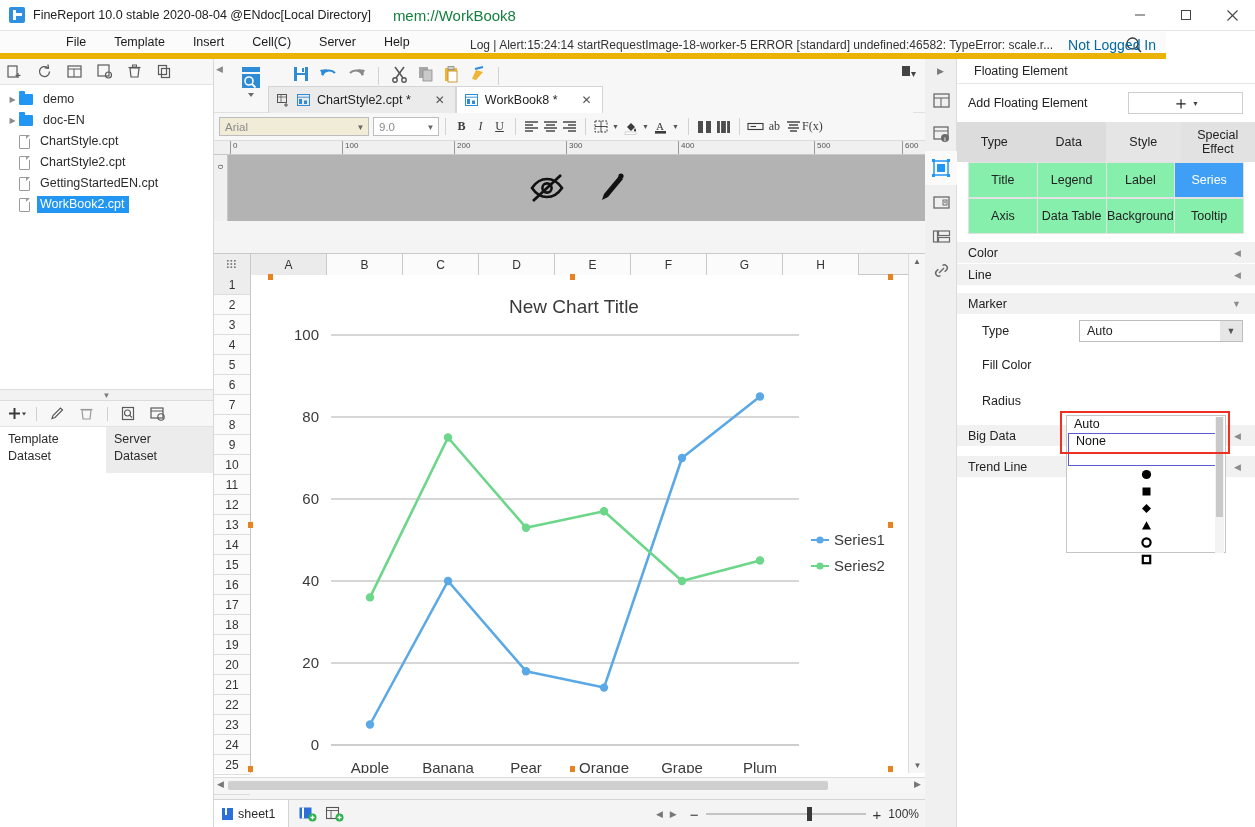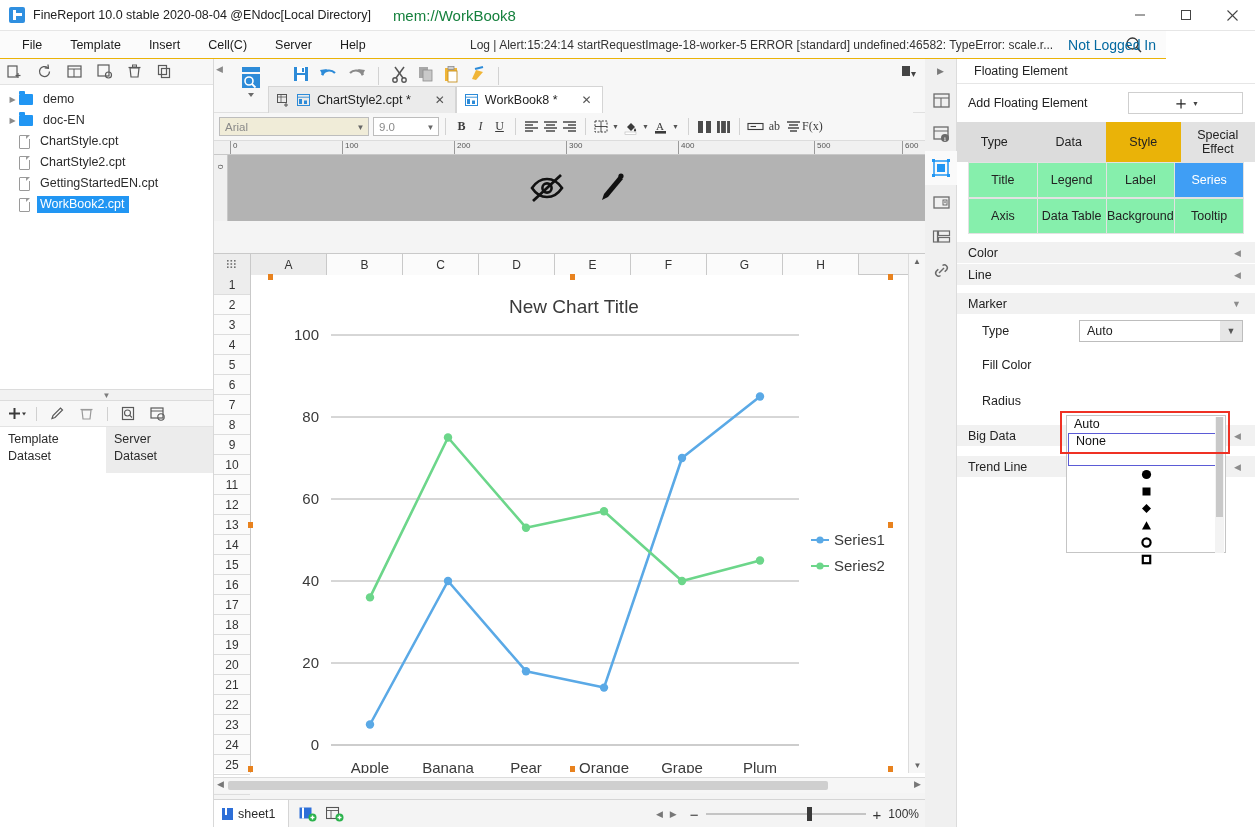--- a/index.html
+++ b/index.html
@@ -34,22 +34,22 @@
   .tb-spacer{ flex:1 1 auto; }
   .win-btn{
     width:46px; height:31px; display:flex; align-items:center; justify-content:center;
     color:#444; font-size:13px;
   }
   .win-btn svg{ display:block; }
 
   
   .menubar{
     position:absolute; left:0; top:31px; width:1166px; height:28px;
-    background:#fbfbfb; border-bottom:1px solid #eab308;
-    display:flex; align-items:center;
+    background:#fbfbfb; border-bottom:6px solid #eab308;
+    display:flex; align-items:center;padding-left:44px;
   }
   .menu-item{ padding:0 14px; height:28px; line-height:28px; font-size:12.5px; color:#1b1b1b;}
   .menu-item:first-child{ margin-left:8px;}
   .logline{
     position:absolute; left:470px; top:0; height:28px; line-height:28px;
     font-size:12px; color:#333; white-space:nowrap; overflow:hidden;
     max-width:610px;
   }
   .search-ico{ position:absolute; left:1124px; top:4px; width:20px;height:20px;}
   .notlogged{ position:absolute; right:10px; top:0; height:28px;line-height:28px; font-size:14px;color:#0369a1;}
@@ -239,21 +239,21 @@
   .plusbox{
     margin-left:auto;width:115px;height:22px;border:1px solid #cfcfcf;background:#fff;
     display:flex;align-items:center;justify-content:center;gap:2px;
   }
   .plus-glyph{ font-size:18px;line-height:14px;color:#222;font-weight:300;}
   .tabrow1{ display:flex;height:40px;}
   .rtab{
     flex:1 1 0;display:flex;align-items:center;justify-content:center;text-align:center;
     font-size:12.5px;color:#222;background:#dcdcdc;line-height:14px;padding:0 2px;
   }
-  .rtab.on{ background:#eab308;}
+  .rtab.on{ background:#e5e5e5;}
   .rtab.sel{ background:#e2e2e2;}
   .subgrid{ display:flex;flex-wrap:wrap;border-left:1px solid #e2e2e2;margin:0 11px 0 11px;}
   .scell{
     width:25%;height:36px;display:flex;align-items:center;justify-content:center;
     font-size:12.5px;color:#222;background:#86efac;
     border-right:1px solid #e2e2e2;border-bottom:1px solid #e2e2e2;border-top:1px solid #e2e2e2;
     overflow:hidden;white-space:nowrap;
   }
   .scell.sel{ background:#3f9ef5;color:#fff;}
   .acc-row{

